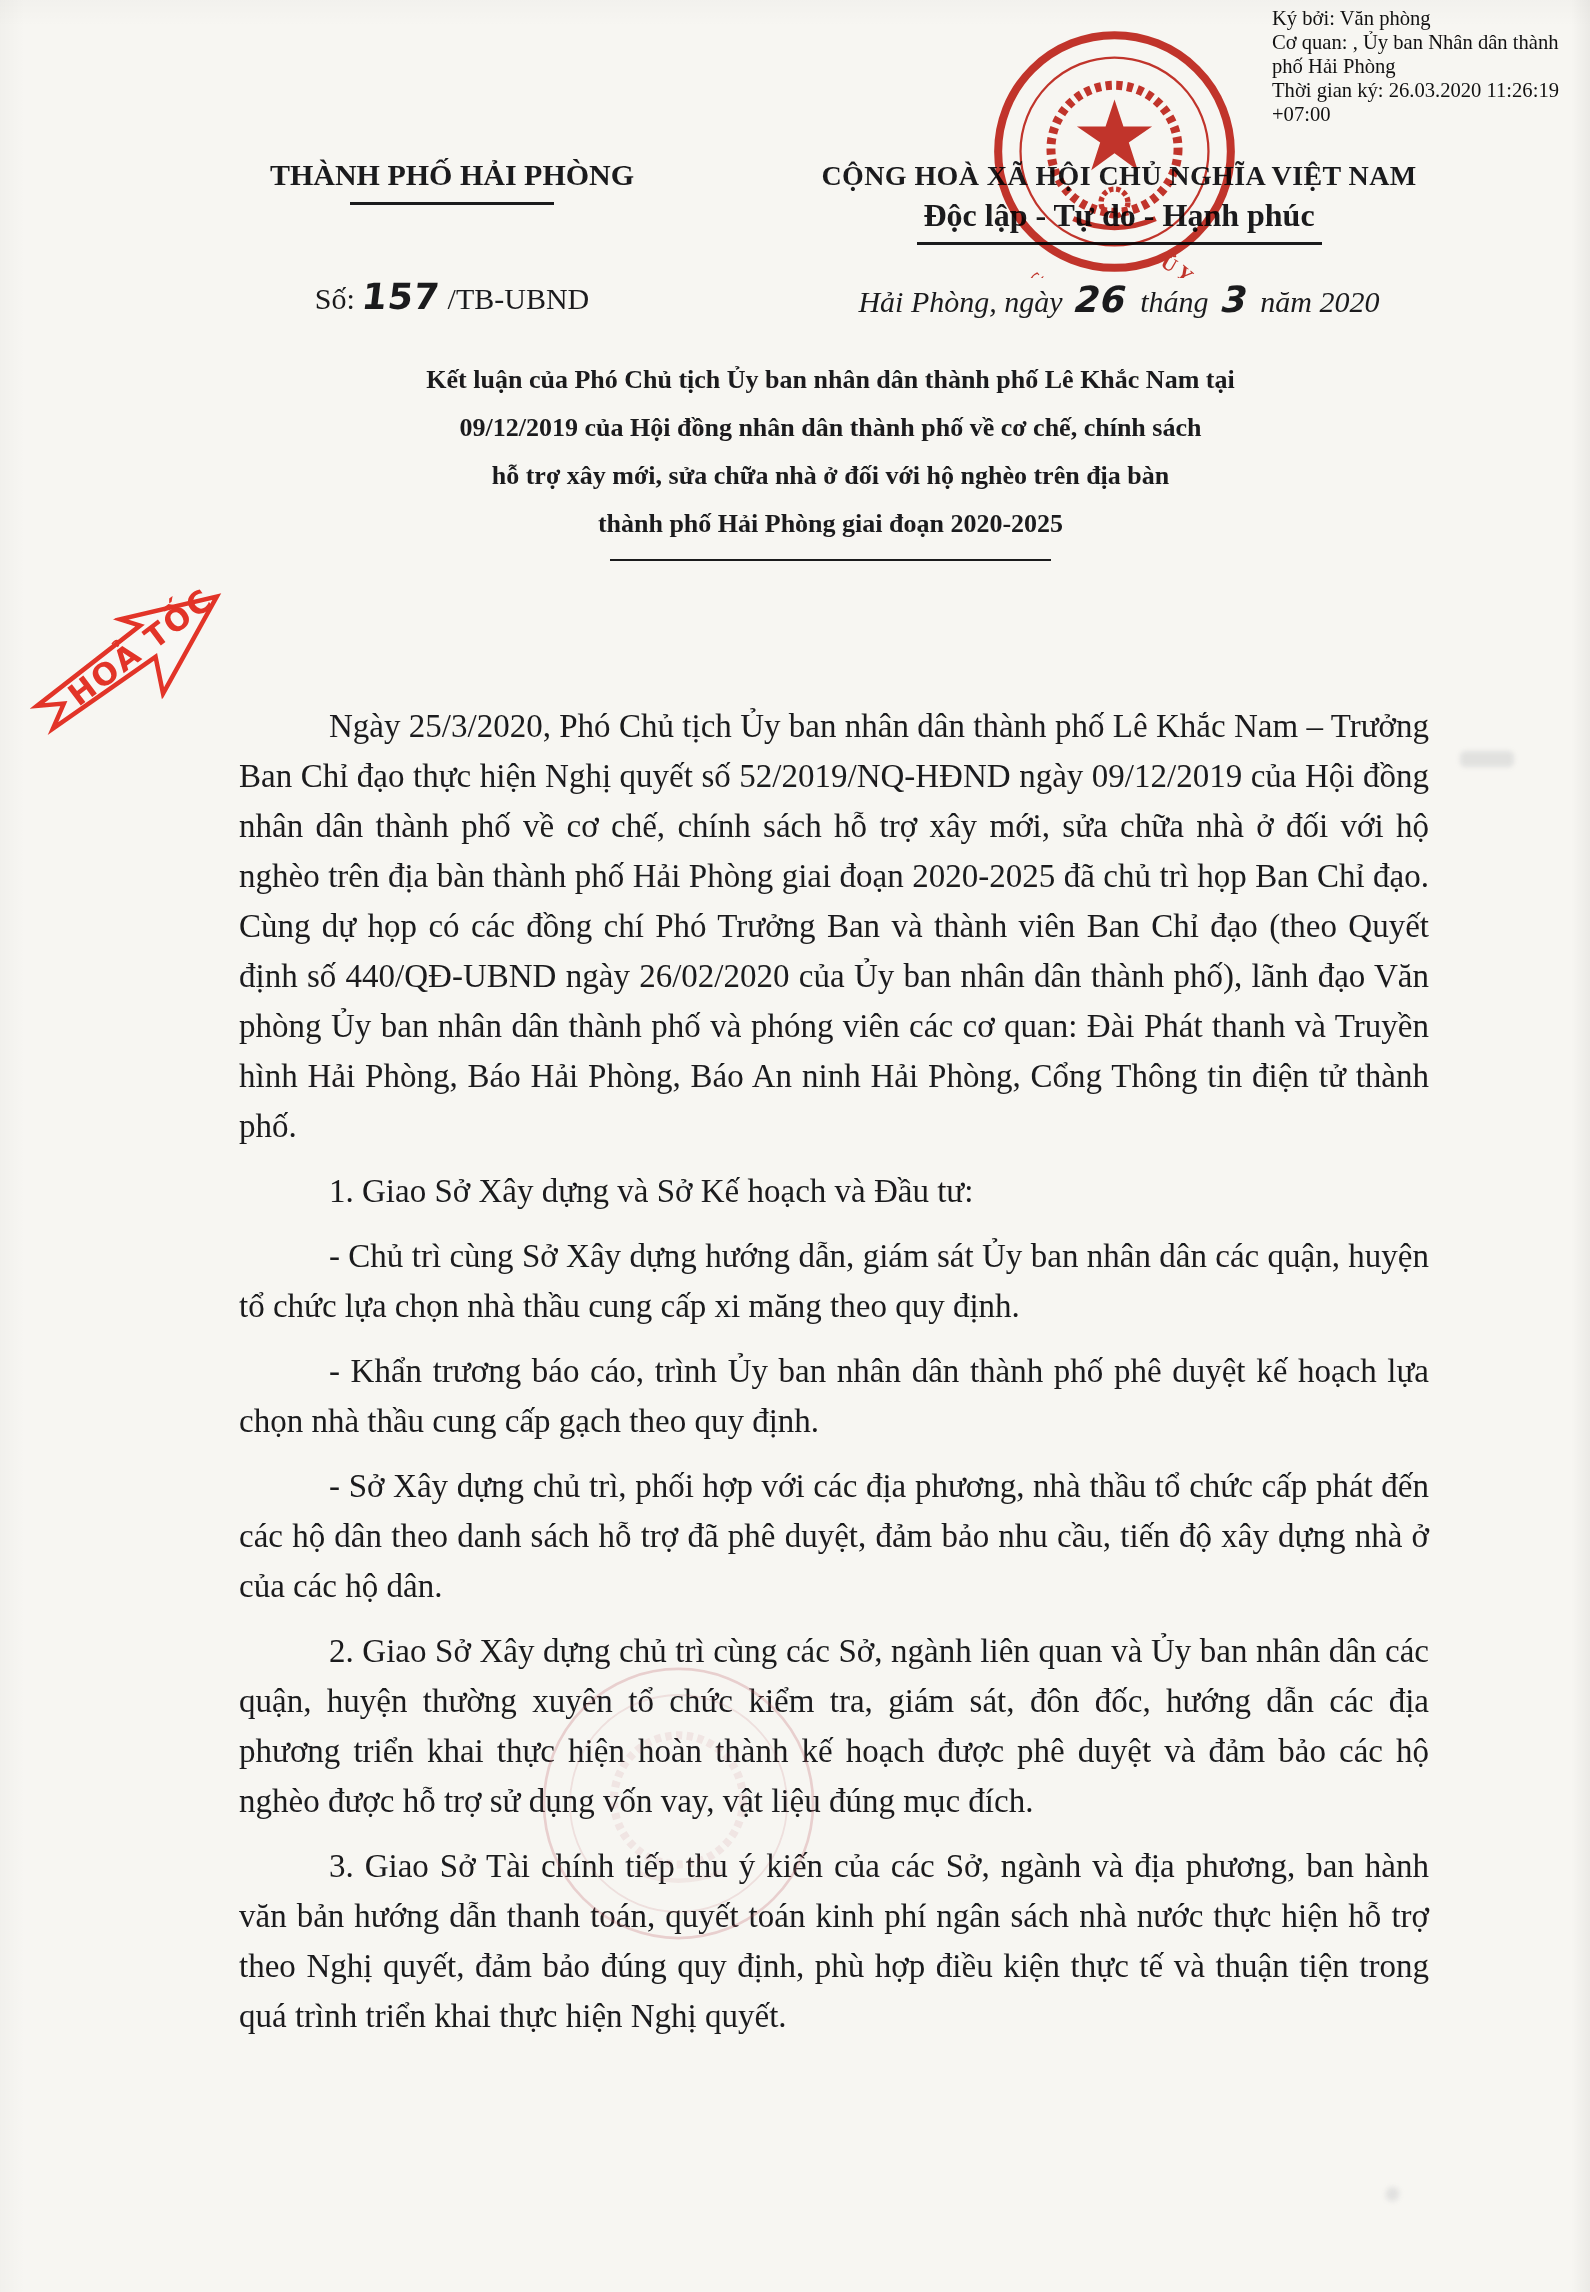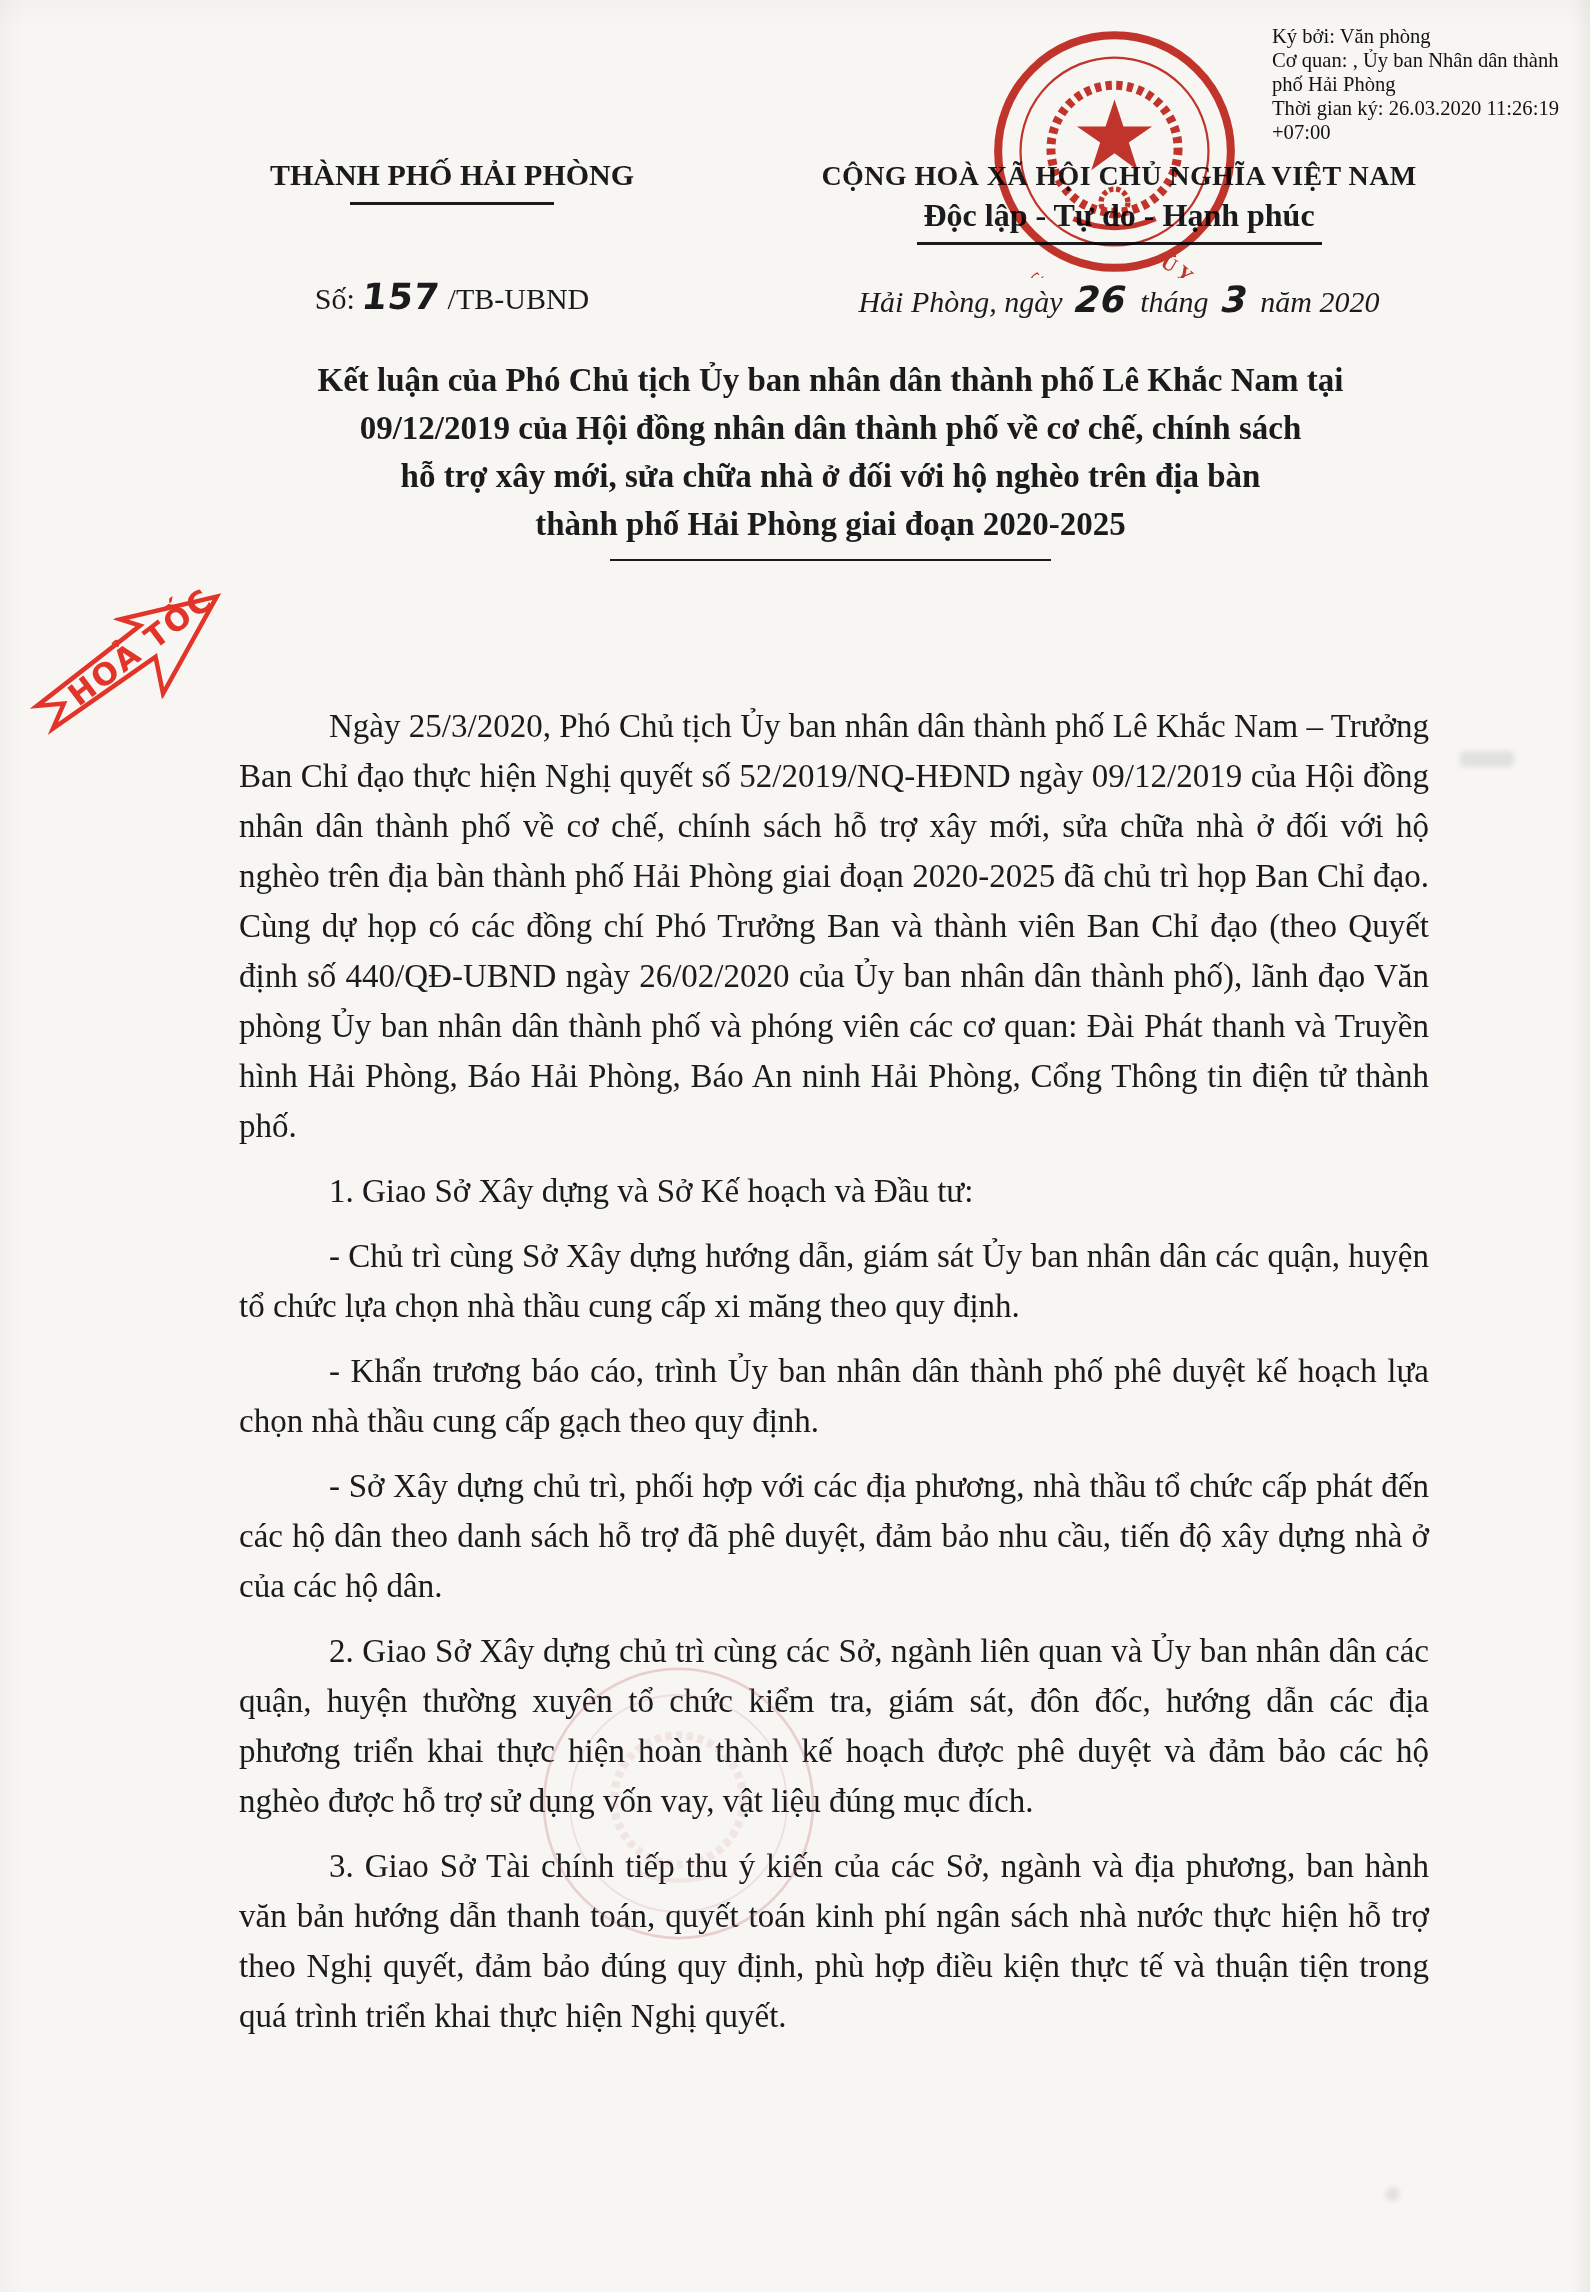--- a/index.html
+++ b/index.html
@@ -9,21 +9,21 @@
     margin:0 auto;
     background:#f7f6f2;
     background-image:linear-gradient(90deg, rgba(0,0,0,0.025) 0, rgba(0,0,0,0) 25px),
                      linear-gradient(270deg, rgba(0,0,0,0.05) 0, rgba(0,0,0,0) 19.7px),
                      linear-gradient(180deg, rgba(0,0,0,0.02) 0, rgba(0,0,0,0) 27px);
     font-family:"Liberation Serif", serif;
     color:#1b1b1d;
     overflow:hidden;
   }
   .sig-block{
-    position:absolute;left:1272px;top:24px;width:315px;
+    position:absolute;left:1272px;top:6px;width:315px;
     font-size:20.6px;line-height:24px;color:#111;
   }
   .hdr-left{
     position:absolute;left:197px;top:154px;width:510px;text-align:center;
     font-weight:bold;
   }
   .hdr-left .l1{font-size:29.6px;line-height:39px;}
   .hdr-left .l2{font-size:30px;line-height:41px;}
   .hdr-rule-left{width:204px;height:2.7px;background:#1b1b1d;margin:7.2px auto 0 auto;}
   .doc-number{
@@ -44,21 +44,21 @@
   .hdr-rule-right{width:405px;height:2.7px;background:#1b1b1d;margin:5.4px auto 0 auto;}
   .date-line{
     position:absolute;left:761px;top:279px;width:716px;text-align:center;
     font-style:italic;font-size:30px;
   }
   .date-line .hand{font-size:36px;transform:skewX(-4deg);margin:0 5.4px;}
   .title-block{
     position:absolute;left:206px;top:356px;width:1249px;text-align:center;
   }
   .title-heading{font-size:34px;font-weight:bold;letter-spacing:0.9px;line-height:45px;margin-bottom:12.5px;}
-  .subject-line{font-size:33px;font-weight:bold;line-height:48px;}
+  .subject-line{font-size:26px;font-weight:bold;line-height:48px;}
   .title-rule{width:441px;height:2.7px;background:#1b1b1d;margin:10.7px auto 0 auto;}
   .body-text{
     position:absolute;left:224px;top:686px;width:1220px;
     font-size:33px;line-height:50px;text-align:justify;
   }
   .body-text p{margin:15px;text-indent:90px;}
   .seal{position:absolute;left:991px;top:25px;mix-blend-mode:multiply;opacity:.92;}
   .urgent{position:absolute;left:19.7px;top:616px;transform:rotate(-35deg);transform-origin:50% 50%;}
   .bleed-stamp{position:absolute;left:535px;top:1660px;opacity:.9;}
   .smudge{position:absolute;background:rgba(90,100,110,.14);filter:blur(2.7px);border-radius:5.4px;}

